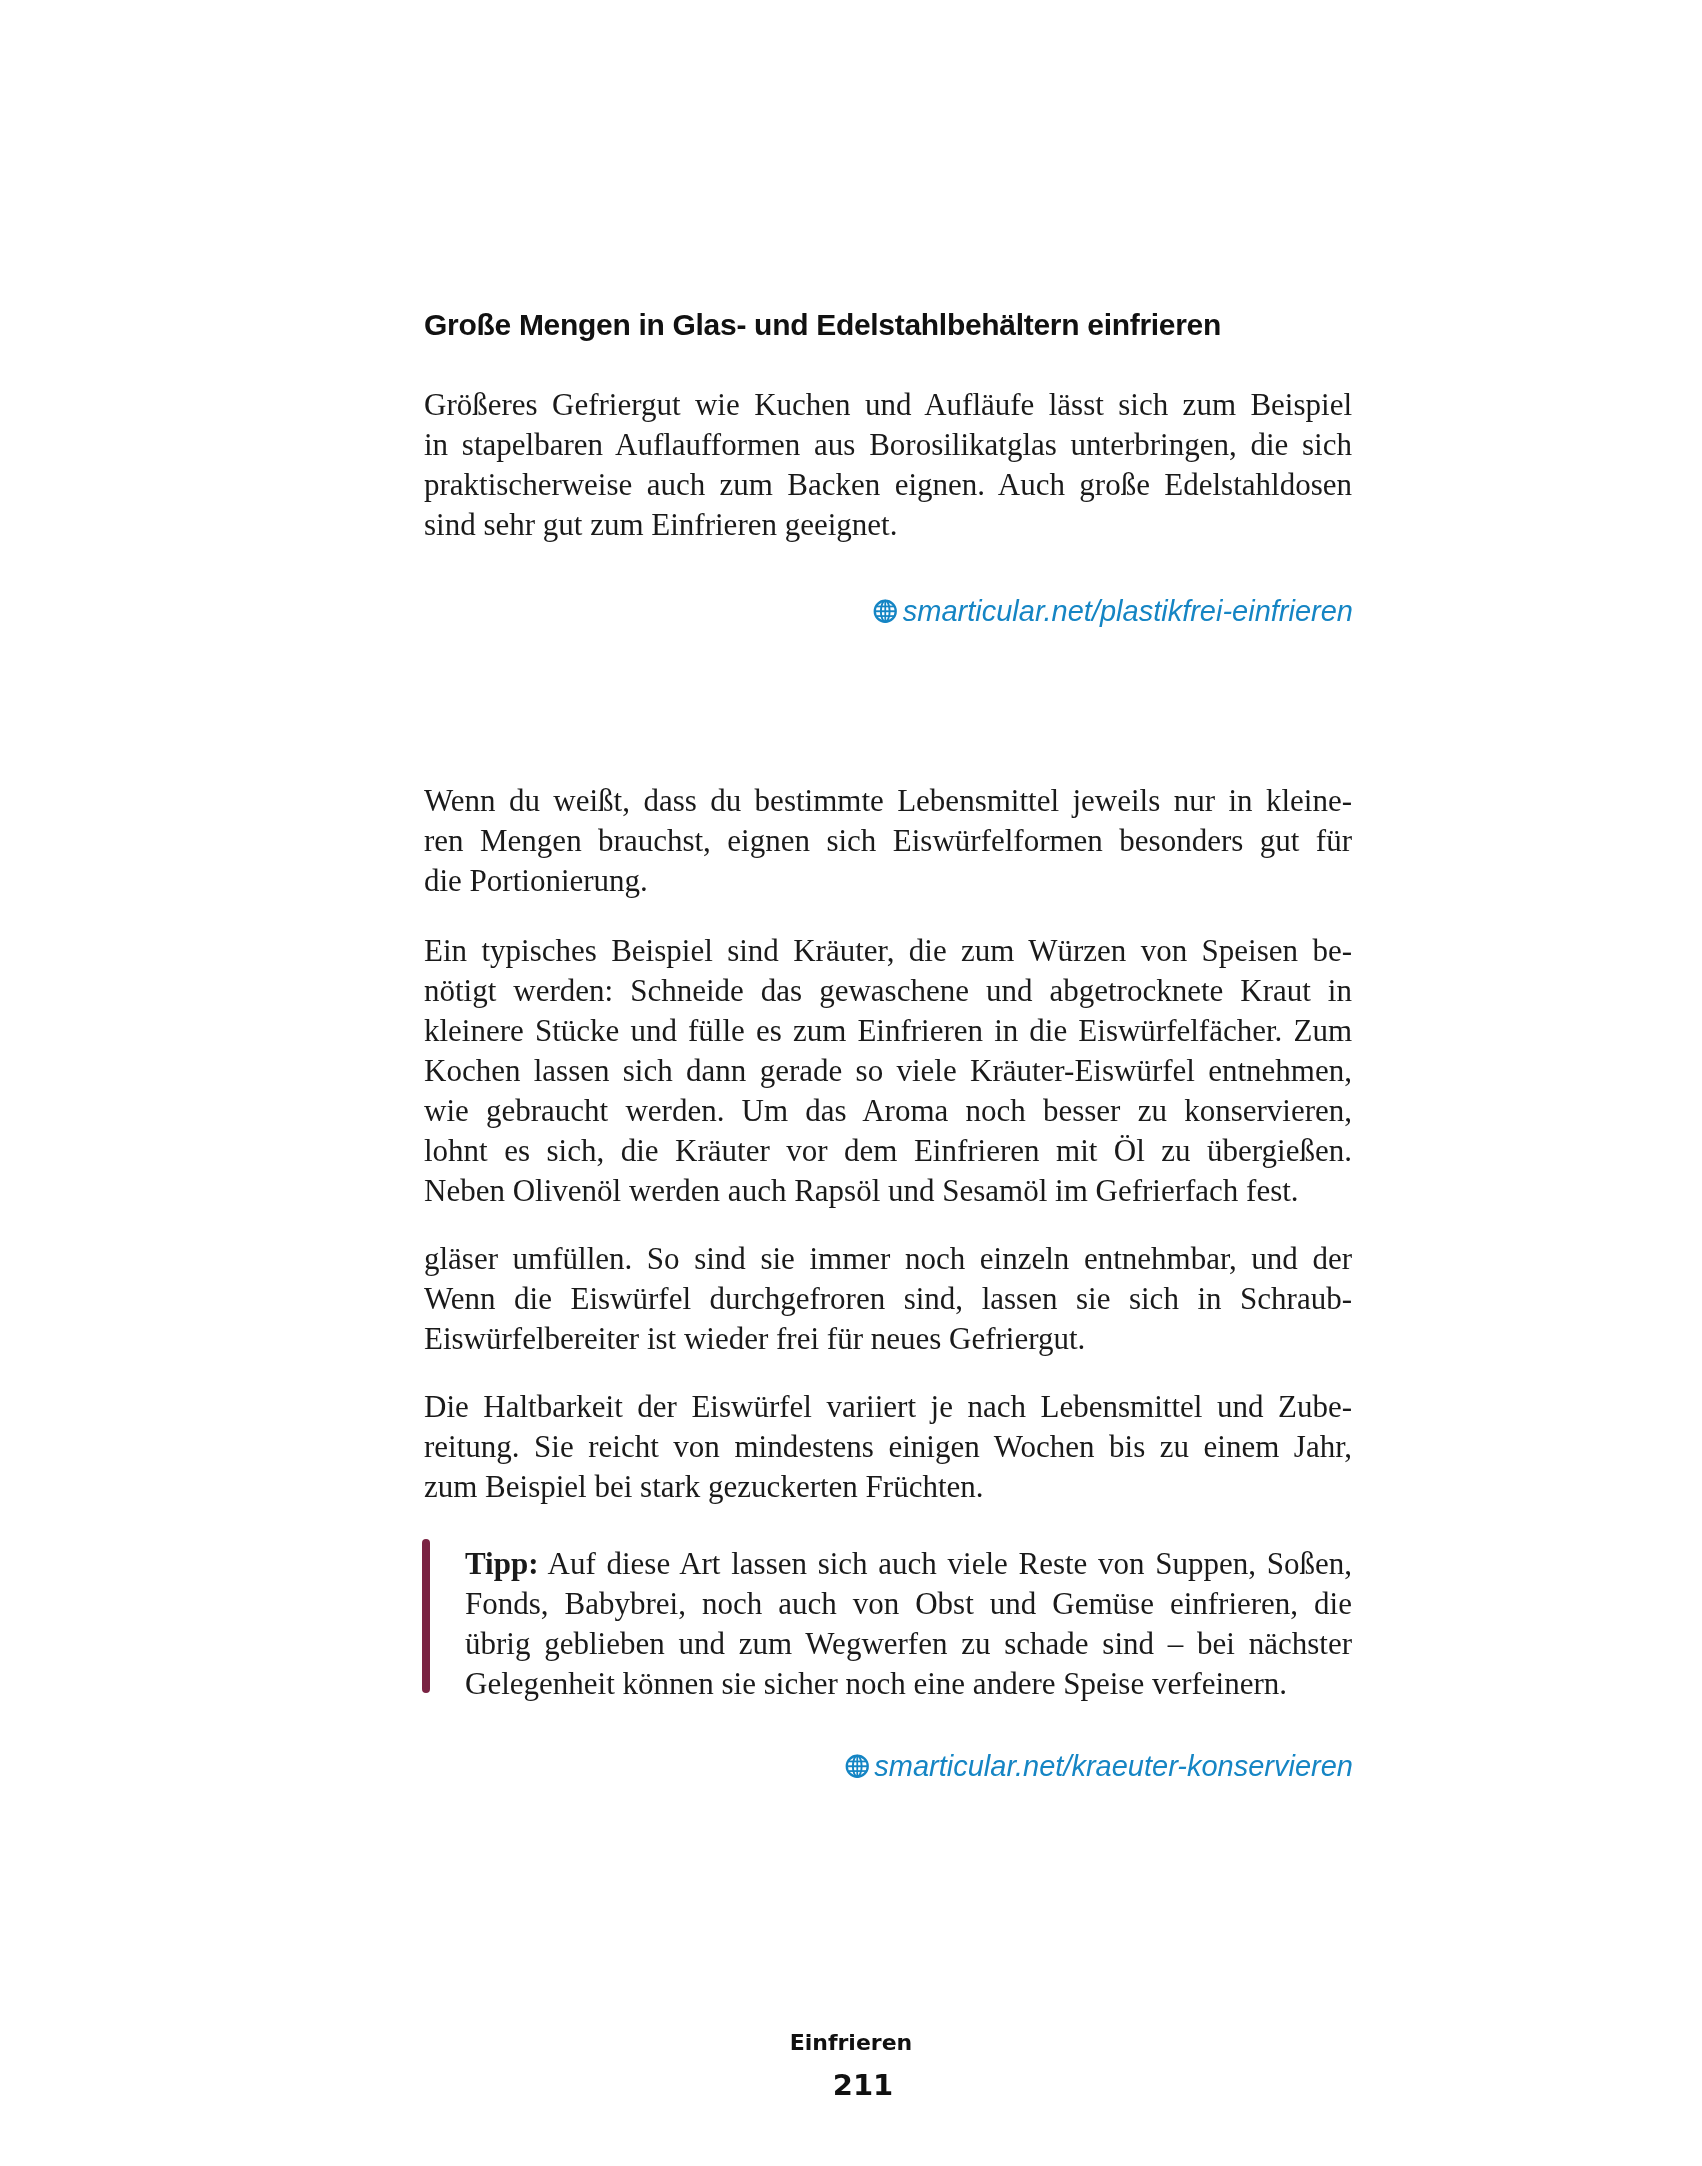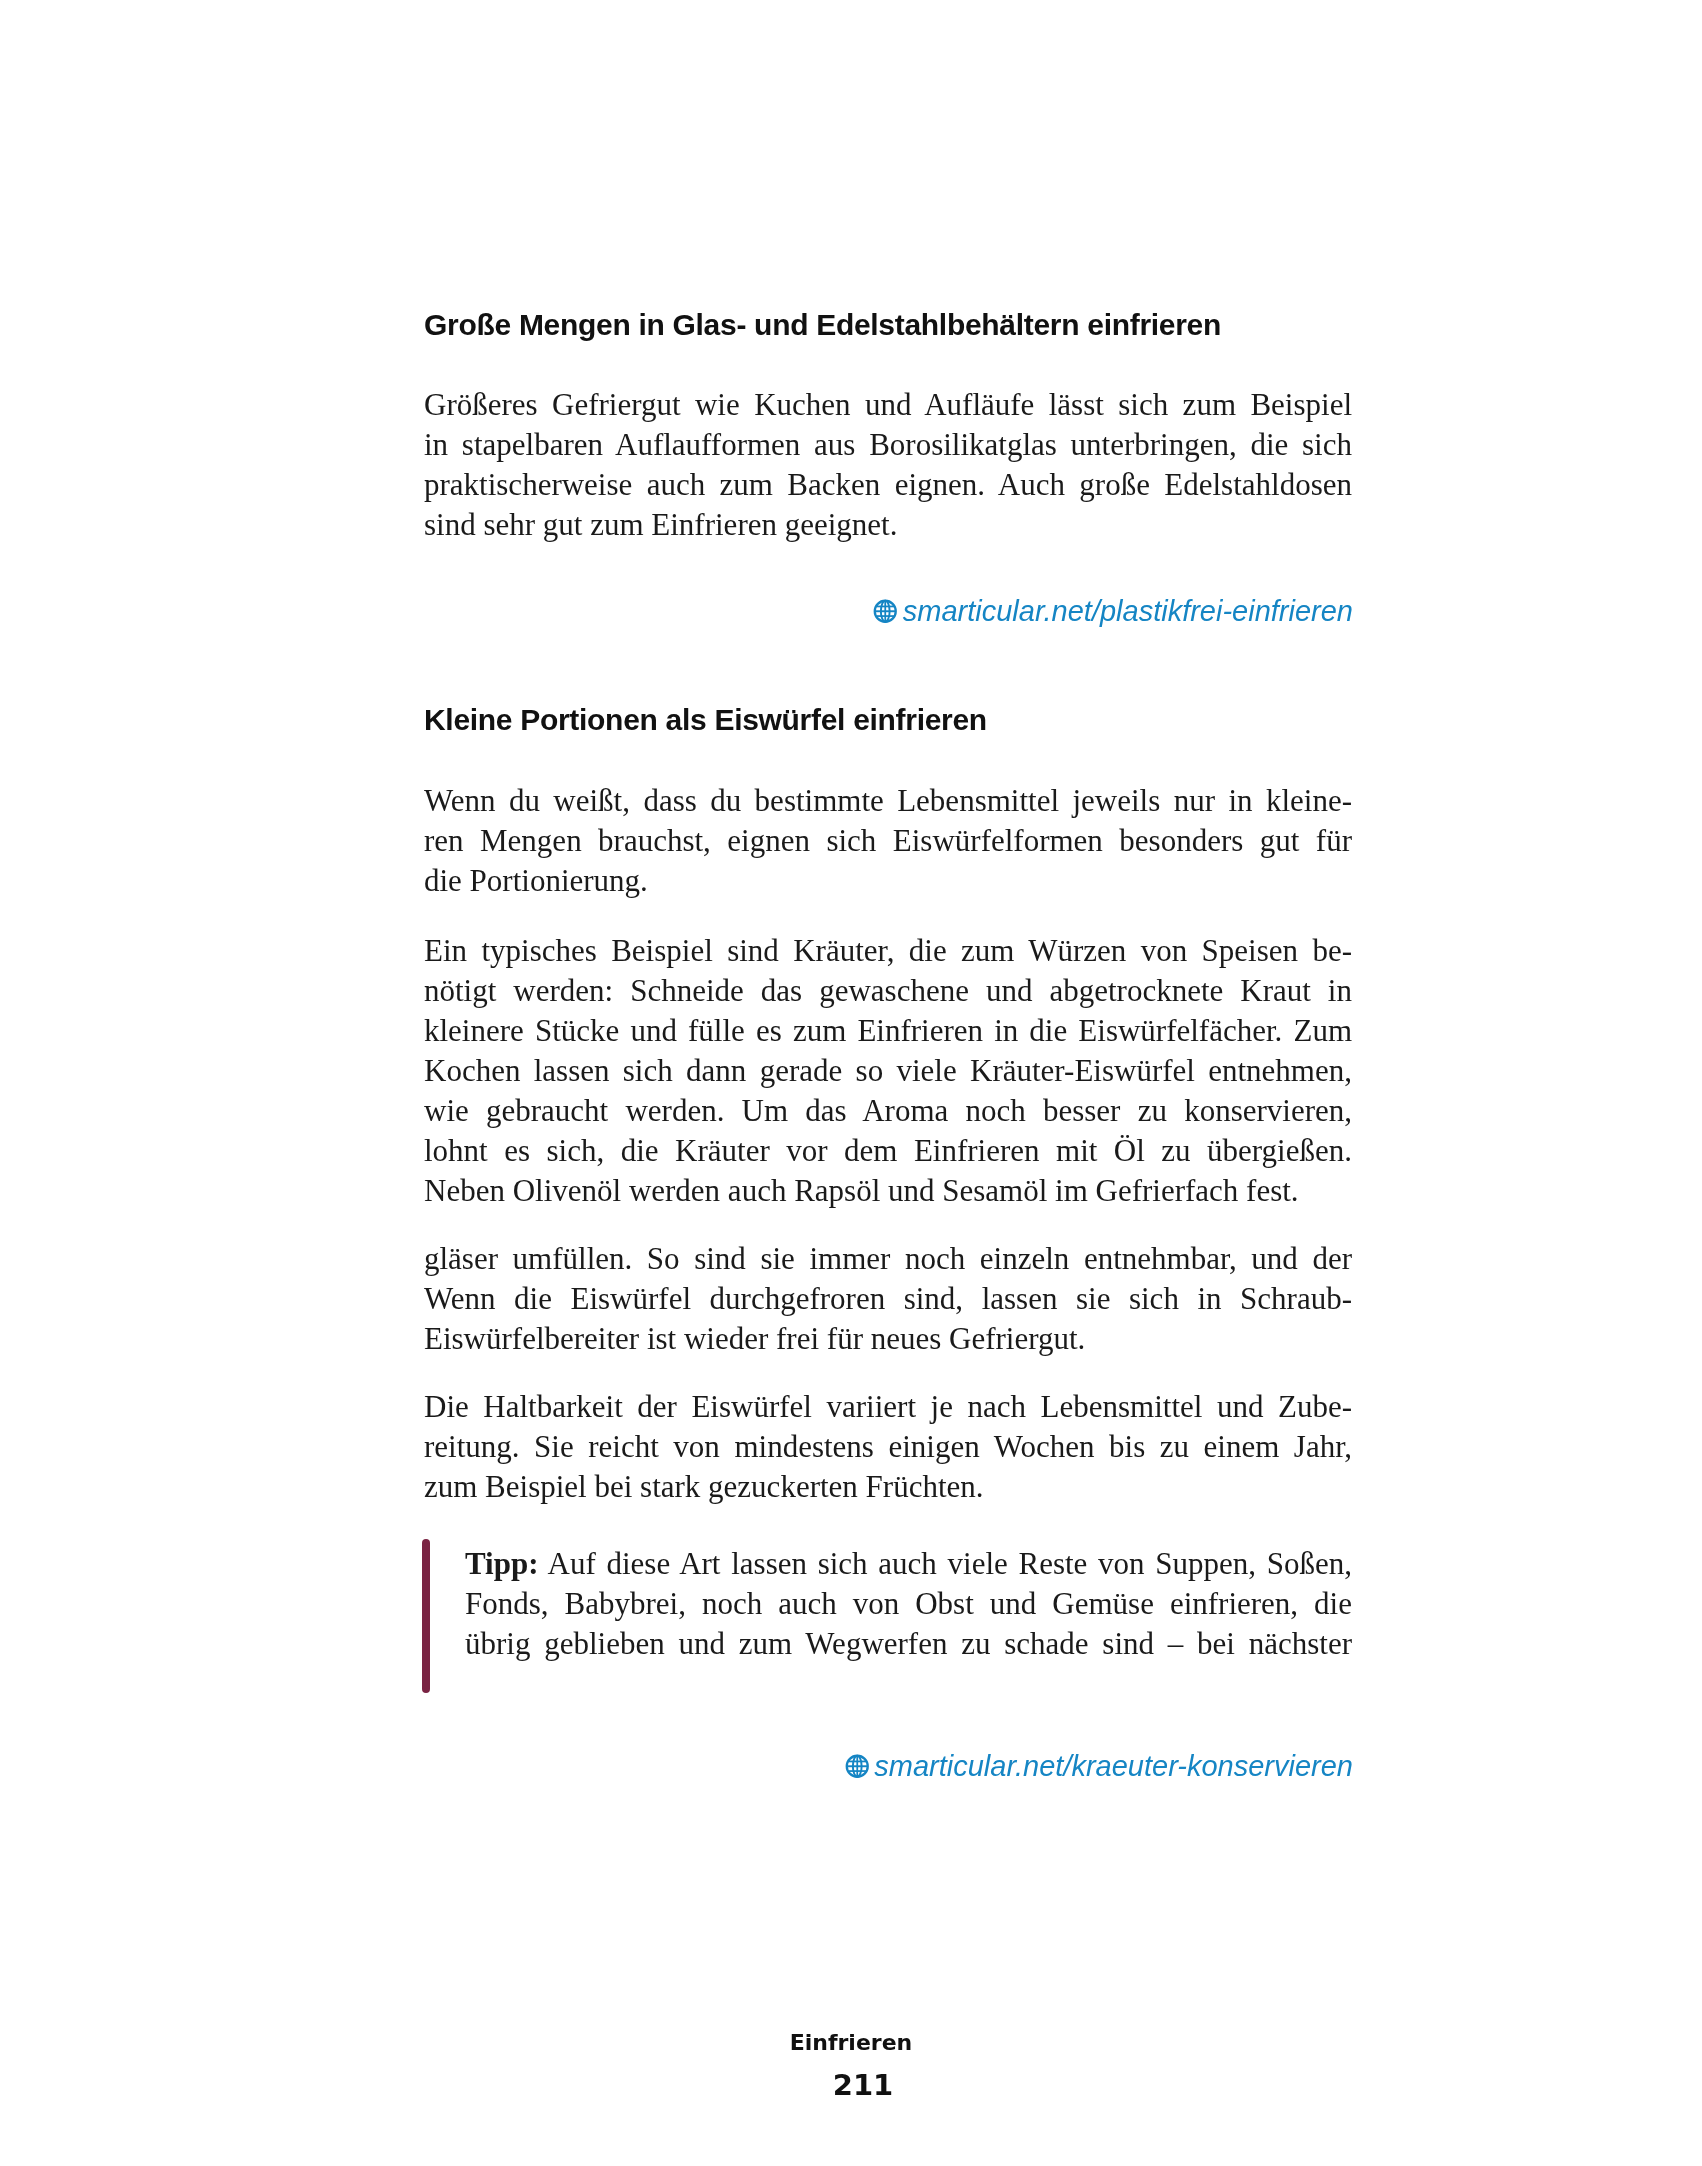--- a/index.html
+++ b/index.html
@@ -66,21 +66,20 @@
       <circle cx="14" cy="14" r="12" fill="none" stroke="#1585c4" stroke-width="2.6"></circle>
       <ellipse cx="14" cy="14" rx="5" ry="12" fill="none" stroke="#1585c4" stroke-width="2.2"></ellipse>
       <line x1="2" y1="14" x2="26" y2="14" stroke="#1585c4" stroke-width="2.2"></line>
       <line x1="4" y1="8.5" x2="24" y2="8.5" stroke="#1585c4" stroke-width="2"></line>
       <line x1="4" y1="19.5" x2="24" y2="19.5" stroke="#1585c4" stroke-width="2"></line>
       <line x1="14" y1="2" x2="14" y2="26" stroke="#1585c4" stroke-width="2"></line>
     </svg>
     <span>smarticular.net/plastikfrei-einfrieren</span>
   </a>
 
-  <div class="heading" style="top:702px;">Kleine Portionen als Eiswürfel einfrieren</div>
 
   <div class="para" style="top:781px;">
     <span class="line">Wenn du weißt, dass du bestimmte Lebensmittel jeweils nur in kleine-</span>
     <span class="line">ren Mengen brauchst, eignen sich Eiswürfelformen besonders gut für</span>
     <span class="line last">die Portionierung.</span>
   </div>
 
   <div class="para" style="top:931px;">
     <span class="line">Ein typisches Beispiel sind Kräuter, die zum Würzen von Speisen be-</span>
     <span class="line">nötigt werden: Schneide das gewaschene und abgetrocknete Kraut in</span>
@@ -102,20 +101,21 @@
     <span class="line">reitung. Sie reicht von mindestens einigen Wochen bis zu einem Jahr,</span>
     <span class="line last">zum Beispiel bei stark gezuckerten Früchten.</span>
   </div>
 
   <div class="tip" style="top:1539px; height:155px;">
     <div class="tip-bar" style="top:0; height:154px;"></div>
     <div class="tip-body" style="top:5.2px;">
       <span class="line"><span class="tip-label">Tipp:</span><span> Auf diese Art lassen sich auch viele Reste von Suppen, Soßen,</span></span>
       <span class="line">Fonds, Babybrei, noch auch von Obst und Gemüse einfrieren, die</span>
       <span class="line">übrig geblieben und zum Wegwerfen zu schade sind – bei nächster</span>
+      <span class="line last">Gelegenheit können sie sicher noch eine andere Speise verfeinern.</span>
     </div>
   </div>
 
   <a class="link" style="top:1749px;">
     <svg class="globe" viewBox="0 0 28 28">
       <circle cx="14" cy="14" r="12" fill="none" stroke="#1585c4" stroke-width="2.6"></circle>
       <ellipse cx="14" cy="14" rx="5" ry="12" fill="none" stroke="#1585c4" stroke-width="2.2"></ellipse>
       <line x1="2" y1="14" x2="26" y2="14" stroke="#1585c4" stroke-width="2.2"></line>
       <line x1="4" y1="8.5" x2="24" y2="8.5" stroke="#1585c4" stroke-width="2"></line>
       <line x1="4" y1="19.5" x2="24" y2="19.5" stroke="#1585c4" stroke-width="2"></line>

